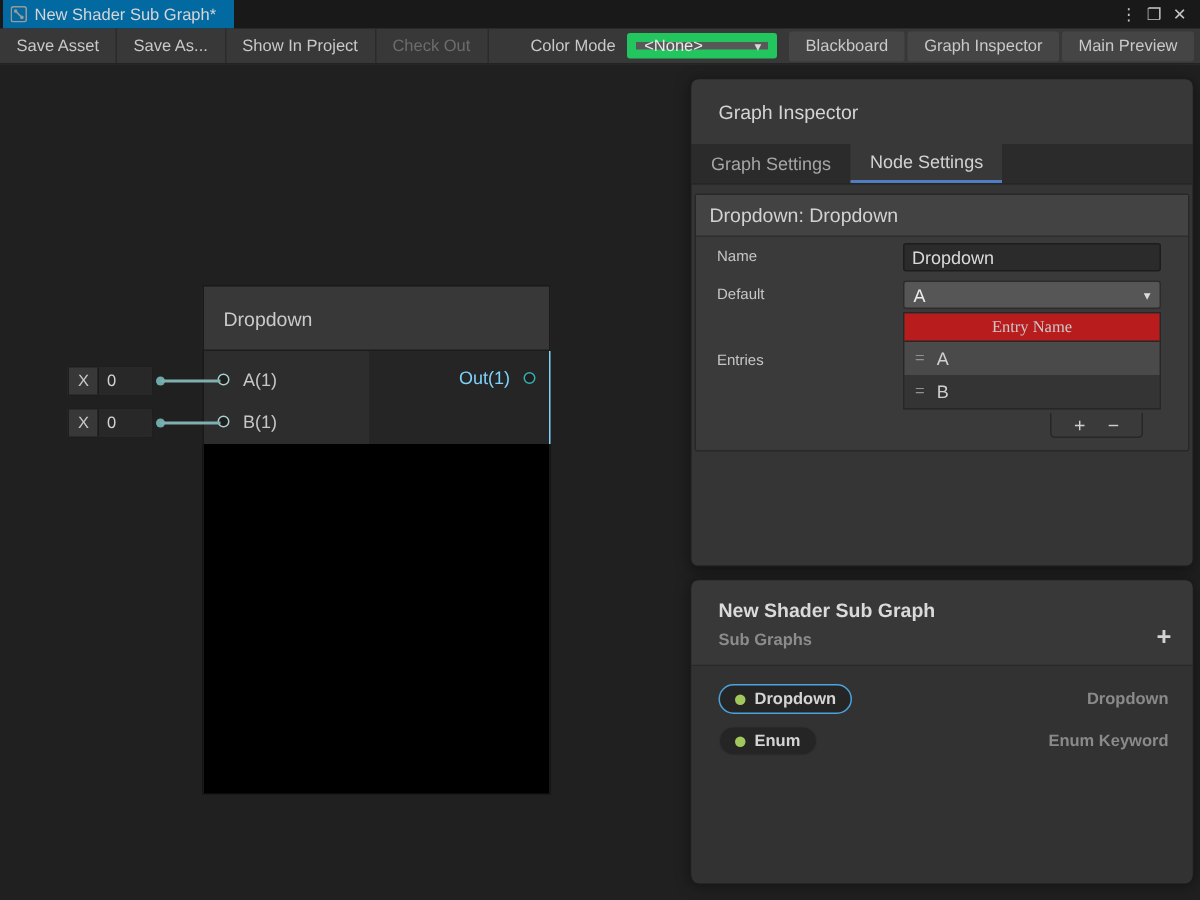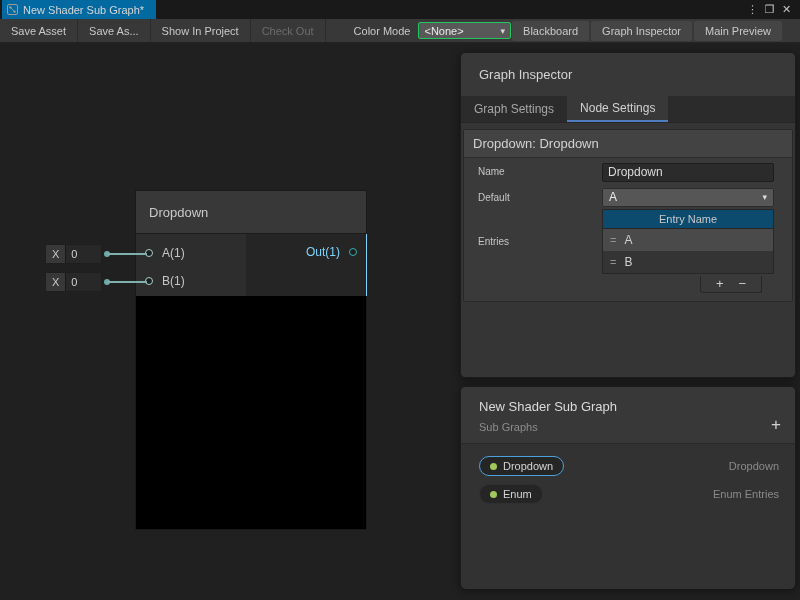--- a/index.html
+++ b/index.html
@@ -12,23 +12,23 @@
   .doc-tab { display:flex; align-items:center; gap:5px; background:#0369a1; padding:0 12px 0 5px; font-size:11px; color:#D6D6D6; margin-left:2px; }
   .tab-icon svg { display:block; }
   .win-controls { margin-left:auto; display:flex; align-items:center; padding-right:5px; color:#C4C4C4; font-size:11px; }
   .win-btn { width:17px; text-align:center; cursor:default; }
 
   
   .toolbar { position:absolute; top:19px; left:0; right:0; height:24px; background:#383838; border-bottom:1px solid #232323; display:flex; align-items:center; font-size:11px; color:#C9C9C9; z-index:30; }
   .tb-btn { padding:0 11px; height:100%; display:flex; align-items:center; border-right:1px solid #2B2B2B; cursor:default; white-space:nowrap; }
   .tb-btn.disabled { color:#6C6C6C; }
   .tb-cm-label { padding:0 8px 0 28px; white-space:nowrap; }
-  .tb-select { width:100px; height:17px; background:#585858; border:1px solid #22c55e; border-radius:2px; display:flex; align-items:center; padding:0 5px; color:#EAEAEA; }
+  .tb-select { width:100px; height:17px; background:#585858; border:6px solid #22c55e; border-radius:2px; display:flex; align-items:center; padding:0 5px; color:#EAEAEA; }
   .tb-select .arrow { margin-left:auto; font-size:9px; color:#D8D8D8; }
-  .tb-right { margin-left:auto; display:flex; align-items:center; height:100%; padding-right:17px; }
+  .tb-right { margin-left:auto; display:flex; align-items:center; height:100%; padding-right:3px; }
   .tb-toggle { background:#454545; height:20px; display:flex; align-items:center; padding:0 11px; margin:0 1px; border-radius:2px; cursor:default; white-space:nowrap; }
 
   
   .canvas { position:absolute; top:43px; left:0; right:0; bottom:0; background:#202020; }
   .node { position:absolute; left:135px; top:147px; width:232px; }
   .node-header { height:44px; background:#383838; border:1px solid #191919; border-bottom:1px solid #1C1C1C; display:flex; align-items:center; padding-left:13px; font-size:13px; color:#CACACA; }
   .node-ports { position:relative; height:62px; display:flex; border-left:1px solid #191919; border-right:1px solid #7dd3fc; }
   .node-in { width:110px; background:#2D2D2D; padding-top:5px; }
   .node-out { flex:1; background:#252525; position:relative; }
   .port-row { display:flex; align-items:center; gap:9px; height:28px; padding-left:9px; font-size:12px; color:#C6C6C6; }
@@ -40,39 +40,39 @@
   .slot-widget { position:absolute; left:45px; width:57px; height:20px; background:#383838; border:1px solid #1E1E1E; display:flex; align-items:center; font-size:11px; color:#D2D2D2; }
   .slot-x { padding:0 6px; color:#C8C8C8; }
   .slot-value { flex:1; height:100%; background:#282828; border-left:1px solid #1A1A1A; display:flex; align-items:center; padding-left:5px; }
   .w1 { top:201px; } .w2 { top:229px; }
   .edge { position:absolute; height:2px; background:#7FAFAF; }
   .edge-dot { position:absolute; width:6px; height:6px; border-radius:50%; background:#6FA8A8; }
 
   
   .panel { position:absolute; background:#353535; border:1px solid #1C1C1C; border-radius:5px; box-shadow:0 2px 10px rgba(0,0,0,.45); z-index:20; }
   #inspector { left:460px; top:52px; width:336px; height:326px; }
-  #blackboard { left:460px; top:386px; width:336px; height:202px; }
+  #blackboard { left:460px; top:386px; width:336px; height:202px;font-weight:bold; }
 
   .insp-header { height:43px; display:flex; align-items:center; padding-left:18px; font-size:13px; color:#D4D4D4; background:#383838; border-radius:5px 5px 0 0; }
   .tabbar { height:27px; background:#2B2B2B; display:flex; border-bottom:1px solid #262626; }
   .tab { display:flex; align-items:center; padding:0 13px; font-size:12px; color:#A6A6A6; cursor:default; }
   .tab.active { background:#383838; color:#D2D2D2; border-bottom:2px solid #4F7DBF; }
 
   .section-box { margin:6px 2px 0 2px; border:1px solid #282828; background:#3A3A3A; border-radius:2px; padding-bottom:8px; }
   .section-header { height:28px; background:#434343; border-bottom:1px solid #2E2E2E; display:flex; align-items:center; padding-left:9px; font-size:13px; color:#D2D2D2; }
   .prop-row { display:flex; align-items:center; padding:2px 18px 2px 14px; margin-top:2px; }
   .prop-label { width:124px; font-size:10px; color:#C6C6C6; flex:0 0 auto; }
   .prop-field { flex:1; min-width:0; }
   .text-input { width:100%; height:19px; background:#2B2B2B; border:1px solid #1D1D1D; border-radius:2px; color:#DADADA; font-size:12px; font-family:"Liberation Sans", sans-serif; padding:0 5px; }
   .select { width:100%; height:19px; background:#565656; border:1px solid #2C2C2C; border-radius:2px; display:flex; align-items:center; padding:0 6px; font-size:12px; color:#ECECEC; }
   .select .arrow { margin-left:auto; font-size:9px; color:#DCDCDC; }
 
   .entries-row { align-items:center; padding-top:0; margin-top:0; }
   .entry-table { border:1px solid #272727; background:#313131; }
-  .entry-head { height:19px; display:flex; align-items:center; justify-content:center; font-size:11px; color:#C9C9C9; background:#0c4a6e; border-bottom:1px solid #272727; }
+  .entry-head { height:19px; display:flex; align-items:center; justify-content:center; font-size:11px; color:#C9C9C9; background:#b91c1c; border-bottom:1px solid #272727;font-family:Liberation Serif, serif; }
   .entry-row { height:22px; display:flex; align-items:center; font-size:12px; color:#D0D0D0; background:#343434; }
   .entry-row.selected { background:#4A4A4A; }
   .entry-handle { color:#929292; padding:0 8px 0 7px; font-size:11px; }
   .list-footer { width:62px; height:17px; margin:0 30px 0 auto; background:#3A3A3A; border:1px solid #272727; border-top:none; border-radius:0 0 3px 3px; display:flex; align-items:center; justify-content:space-evenly; color:#CFCFCF; font-size:13px; }
   .lf-btn { cursor:default; line-height:1; }
 
   
   .bb-header { position:relative; padding:12px 16px 10px 18px; background:#383838; border-radius:5px 5px 0 0; border-bottom:1px solid #292929; }
   .bb-title { font-size:13px; color:#DADADA; }
   .bb-sub { font-size:11px; color:#8C8C8C; margin-top:7px; }
@@ -230,18 +230,18 @@
           <span class="dot"></span>
           <span>Dropdown</span>
         </div>
         <span class="bb-type">Dropdown</span>
       </div>
       <div class="bb-row">
         <div class="pill">
           <span class="dot"></span>
           <span>Enum</span>
         </div>
-        <span class="bb-type">Enum Entries</span>
+        <span class="bb-type">Enum Keyword</span>
       </div>
     </div>
   </div>
 
 </div>
 
 </body></html>

